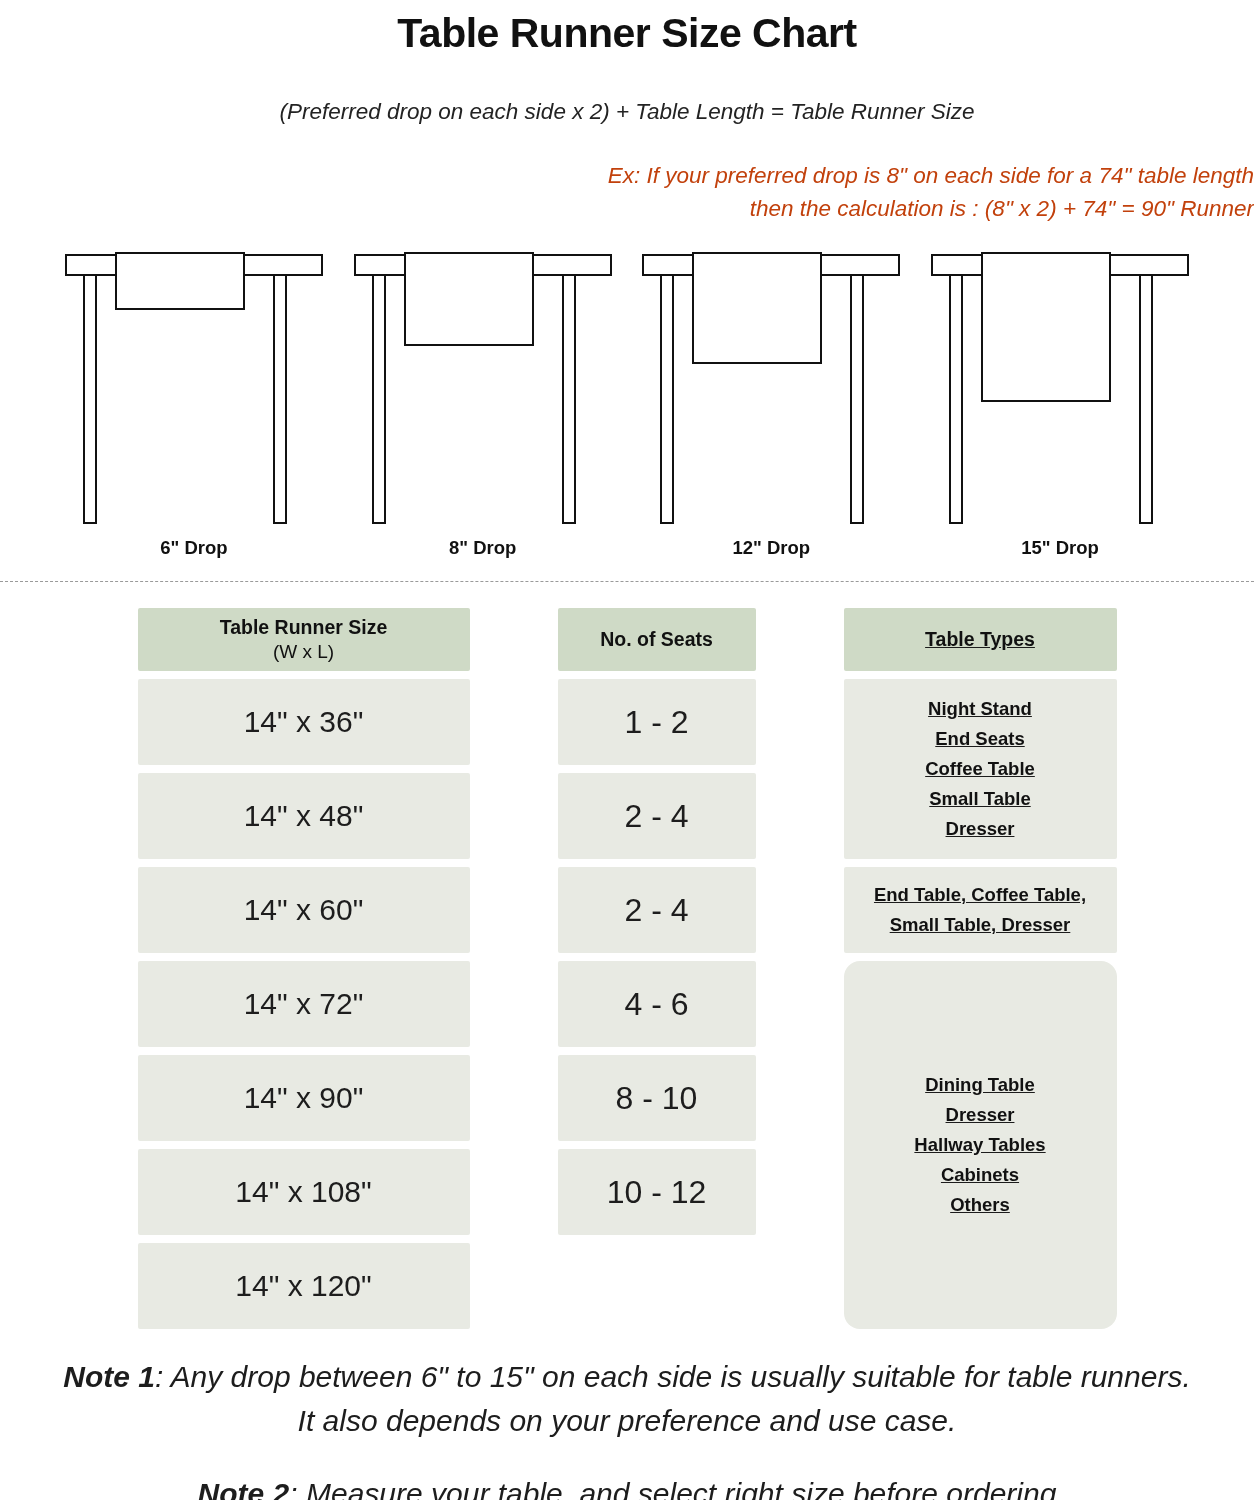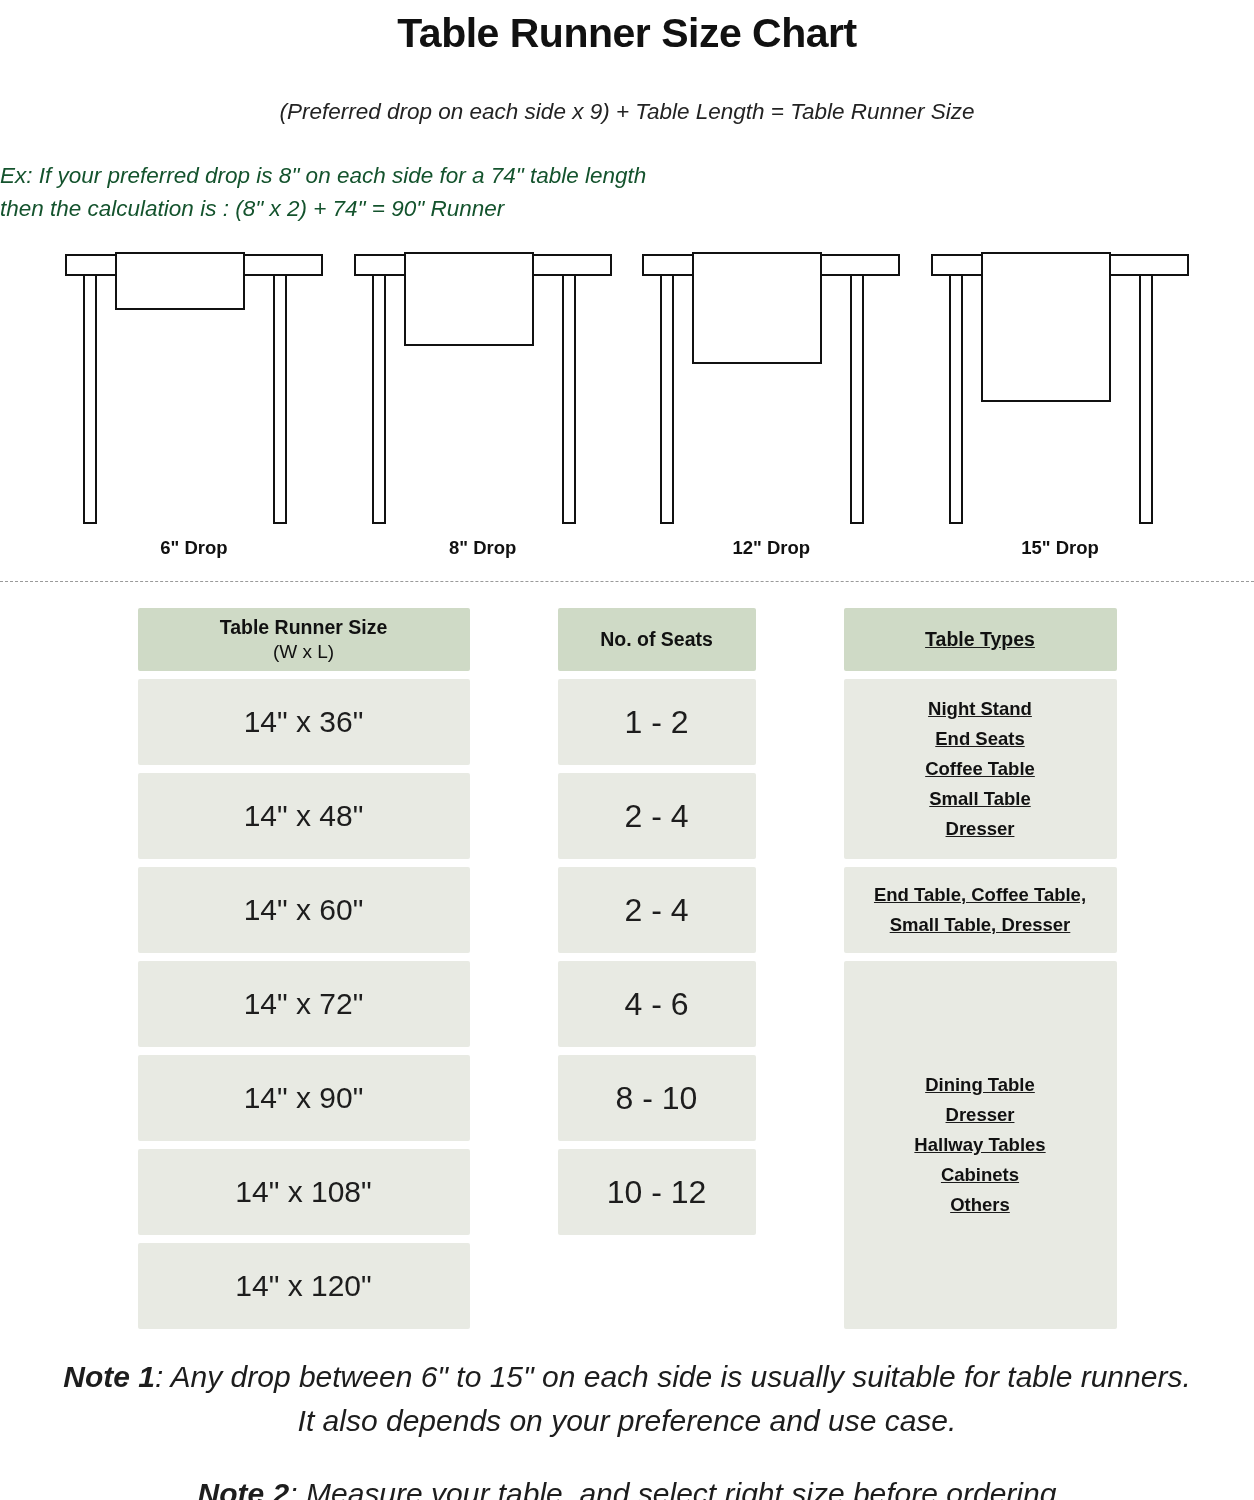--- a/index.html
+++ b/index.html
@@ -32,26 +32,26 @@
     color: #111111;
   }
   .formula {
     text-align: center;
     font-size: 22.5px;
     font-style: italic;
     margin-top: 42px;
     color: #232323;
   }
   .example {
-    text-align: left;
+    text-align: right;
     font-size: 22.5px;
     font-style: italic;
     margin-top: 35px;
     line-height: 1.45;
-    color: #14532d;
+    color: #c2410c;
   }
 
   
   .illustrations {
     display: flex;
     justify-content: space-between;
     align-items: flex-end;
     padding: 0 58px;
     margin-top: 22px;
   }
@@ -134,21 +134,21 @@
   }
   .type-cell {
     font-size: 18.5px;
     font-weight: bold;
     line-height: 1.62;
     color: #111111;
     padding: 6px 0;
   }
   .type-cell.t1 { height: 180px; }
   .type-cell.t2 { height: 86px; }
-  .type-cell.t3 { height: 368px; }
+  .type-cell.t3 { height: 368px; border-radius: 16px; }
 
   
   .notes {
     margin-top: 18px;
     text-align: center;
     padding: 0 60px;
   }
   .note {
     font-size: 30px;
     font-style: italic;
@@ -161,21 +161,21 @@
     font-style: italic;
   }
 </style>
 </head>
 <body>
 
 <div class="page">
 
   <h1 class="title">Table Runner Size Chart</h1>
 
-  <div class="formula">(Preferred drop on each side x 9) + Table Length = Table Runner Size</div>
+  <div class="formula">(Preferred drop on each side x 2) + Table Length = Table Runner Size</div>
 
   <div class="example">
     <div>Ex: If your preferred drop is 8" on each side for a 74" table length</div>
     <div>then the calculation is : (8" x 2) + 74" = 90" Runner</div>
   </div>
 
   <div class="illustrations">
 
     <div class="illus-cell">
       <svg width="272" height="280" viewBox="0 0 272 280">

